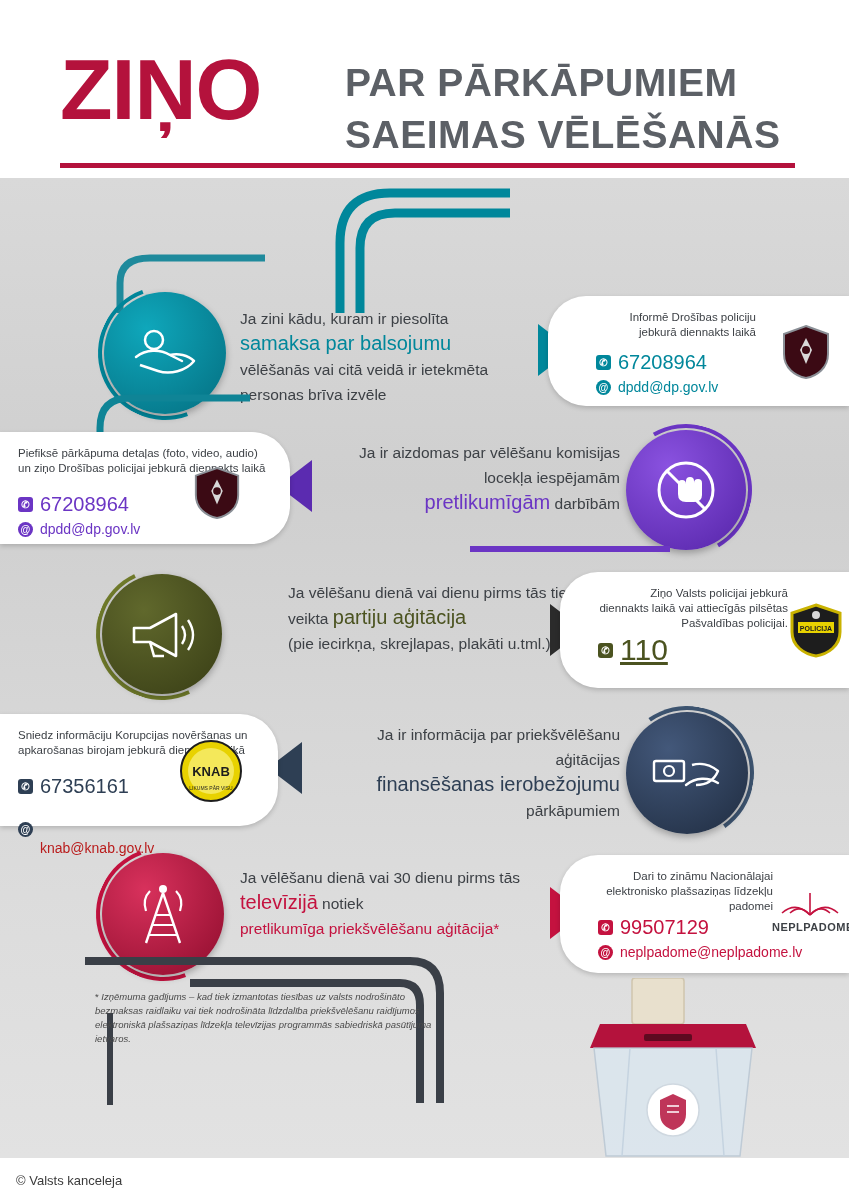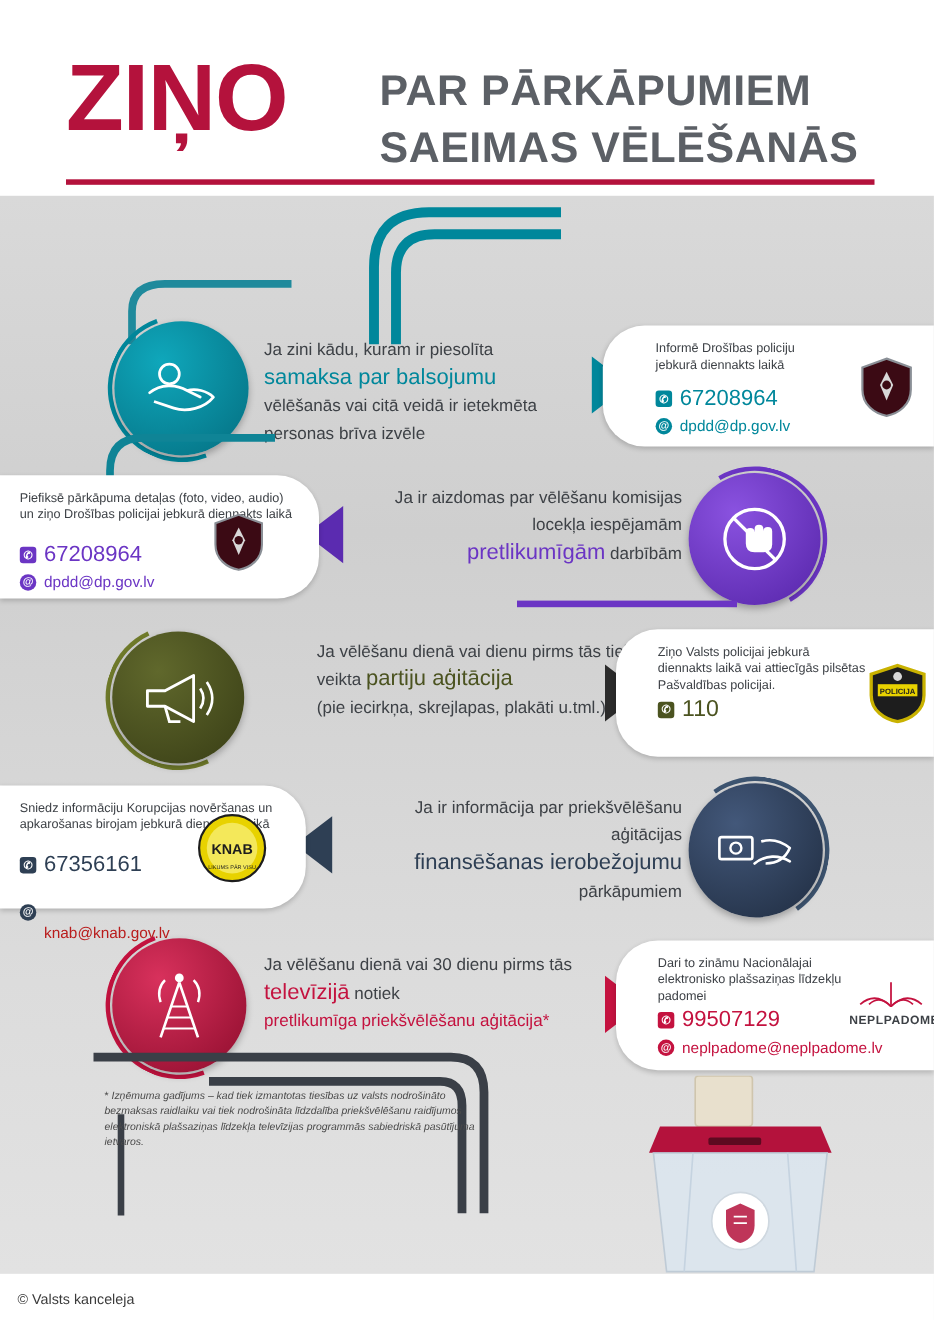--- a/index.html
+++ b/index.html
@@ -91,25 +91,25 @@
   }
 
   
   .statement {
     position:absolute;
     font-size:15.5px; line-height:25px; color:#3d4146;
   }
   .statement .hl { font-size:20px; }
 
   
-  .ct { font-size:11.5px; line-height:15px; color:#3d4146; }
+  .ct { font-size:11.5px; line-height:15px; color:#3d4146;text-align:right; }
   .cline { display:flex; align-items:center; gap:7px; margin-top:3px; }
   .cnum { font-size:20px; font-weight:normal; }
   .cmail { font-size:14px; }
-  .cbig { font-size:21px; }
+  .cbig { font-size:30px;text-decoration:underline; }
   .mini-ico {
     display:inline-flex; align-items:center; justify-content:center;
     width:15px; height:15px; border-radius:3px;
     color:#fff; font-size:10px; font-weight:bold; flex:none;
   }
   .left-note { font-size:11.5px; line-height:15px; color:#3d4146; }
 
   
   .footnote {
     position:absolute; left:95px; top:1000px; width:360px;

